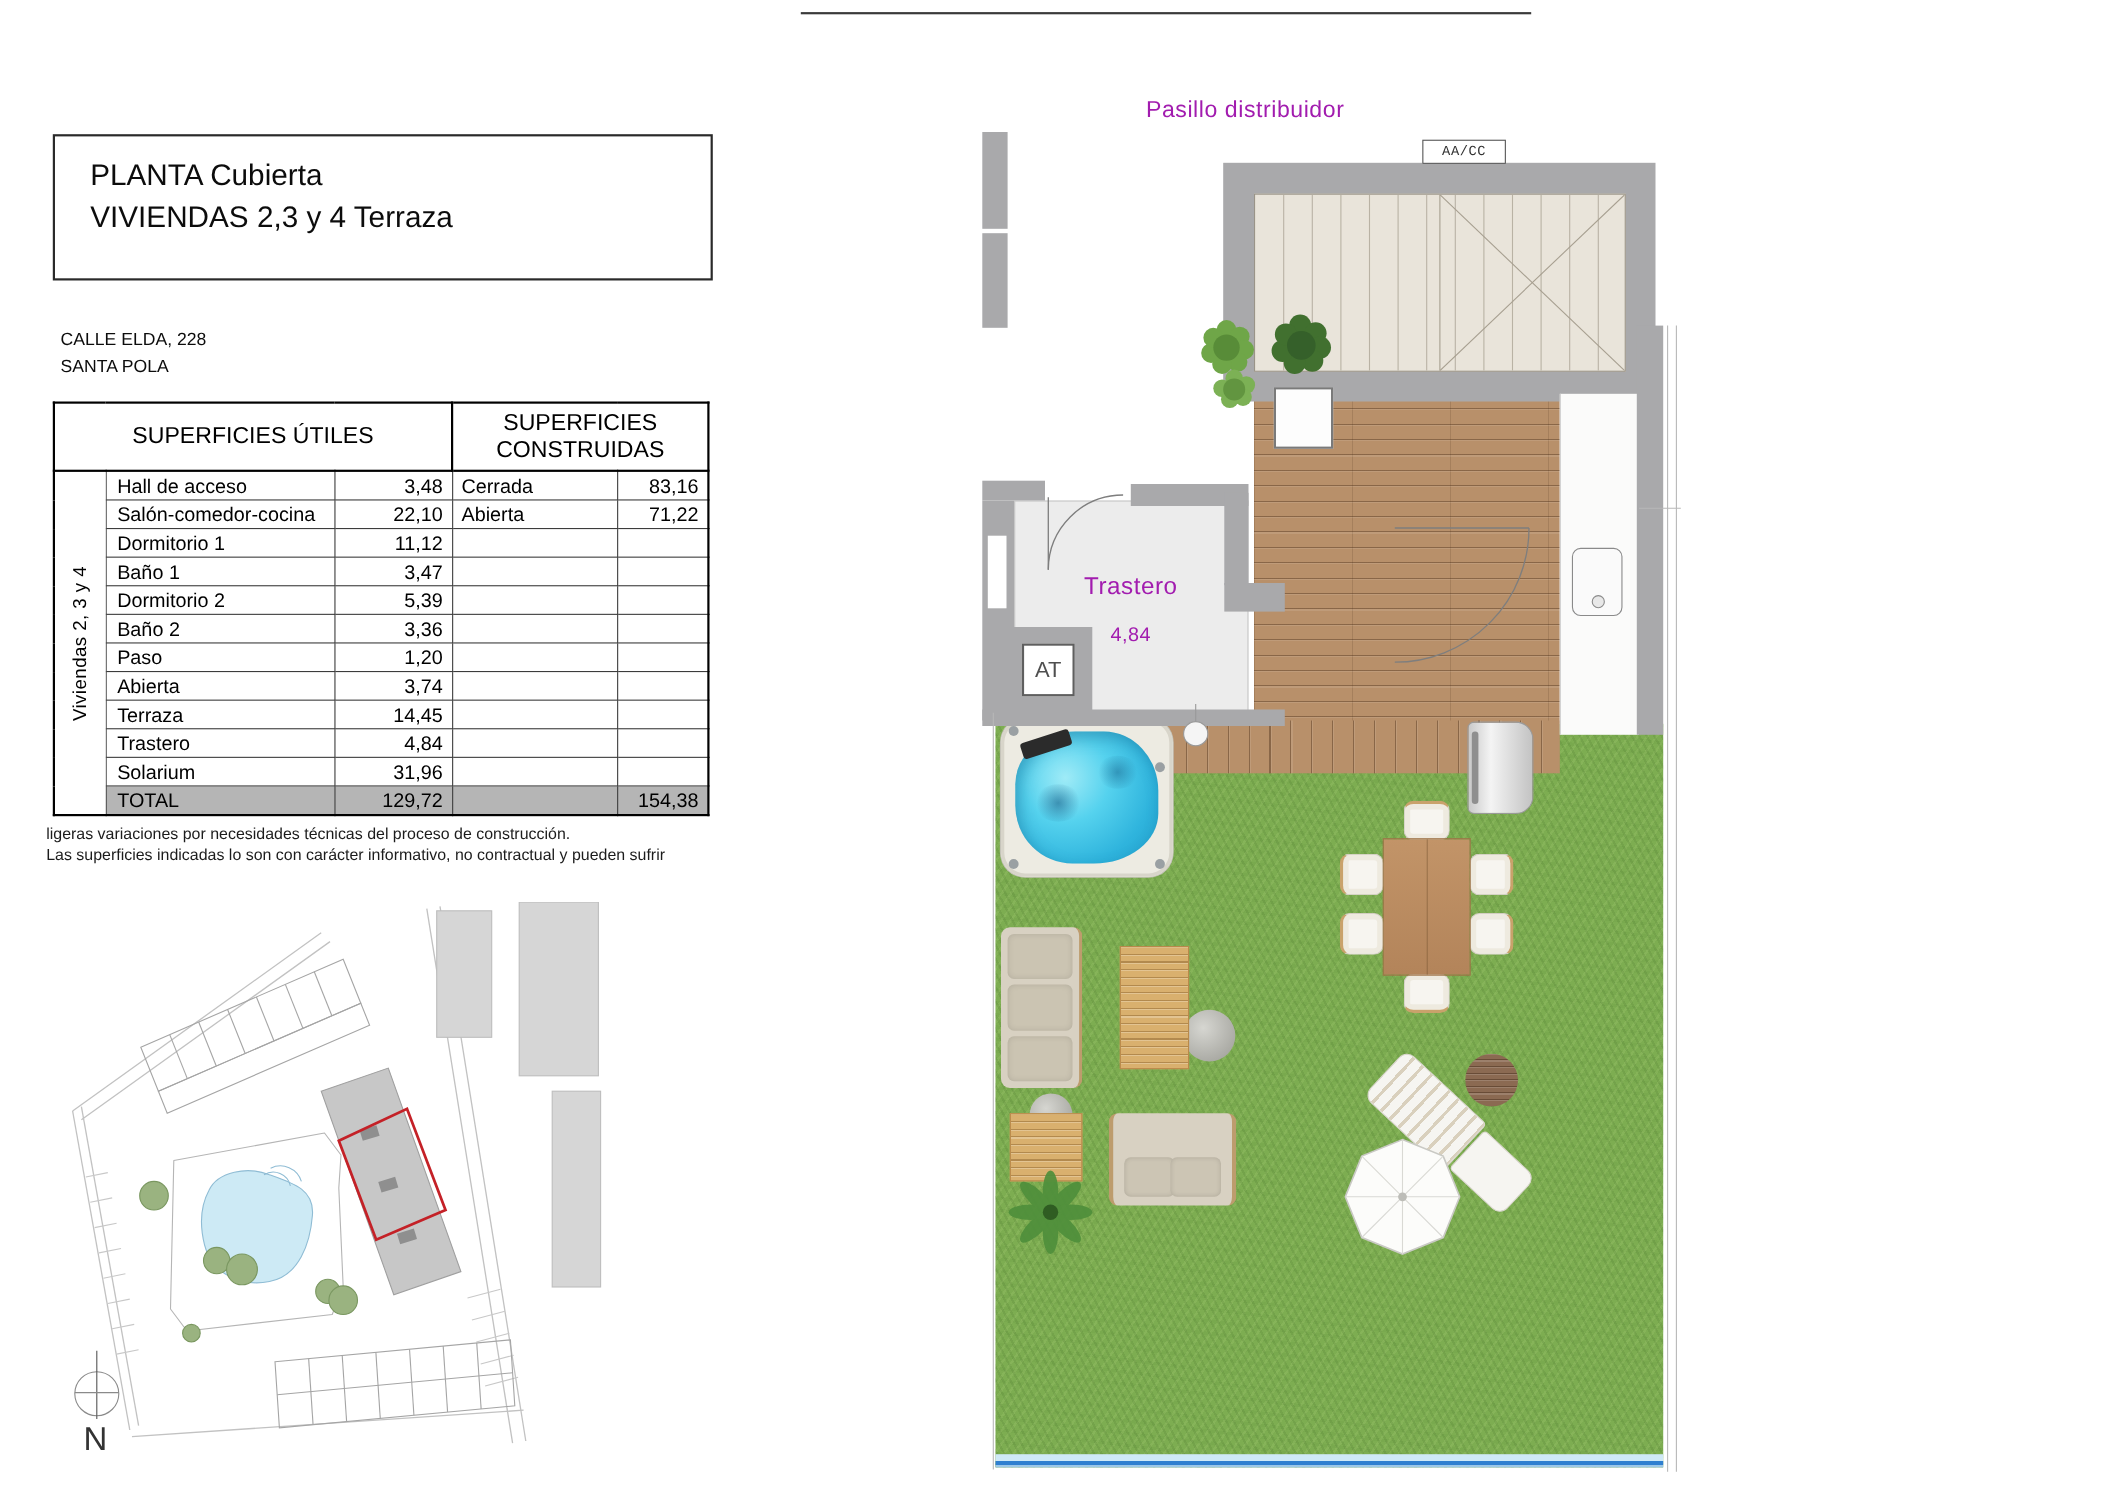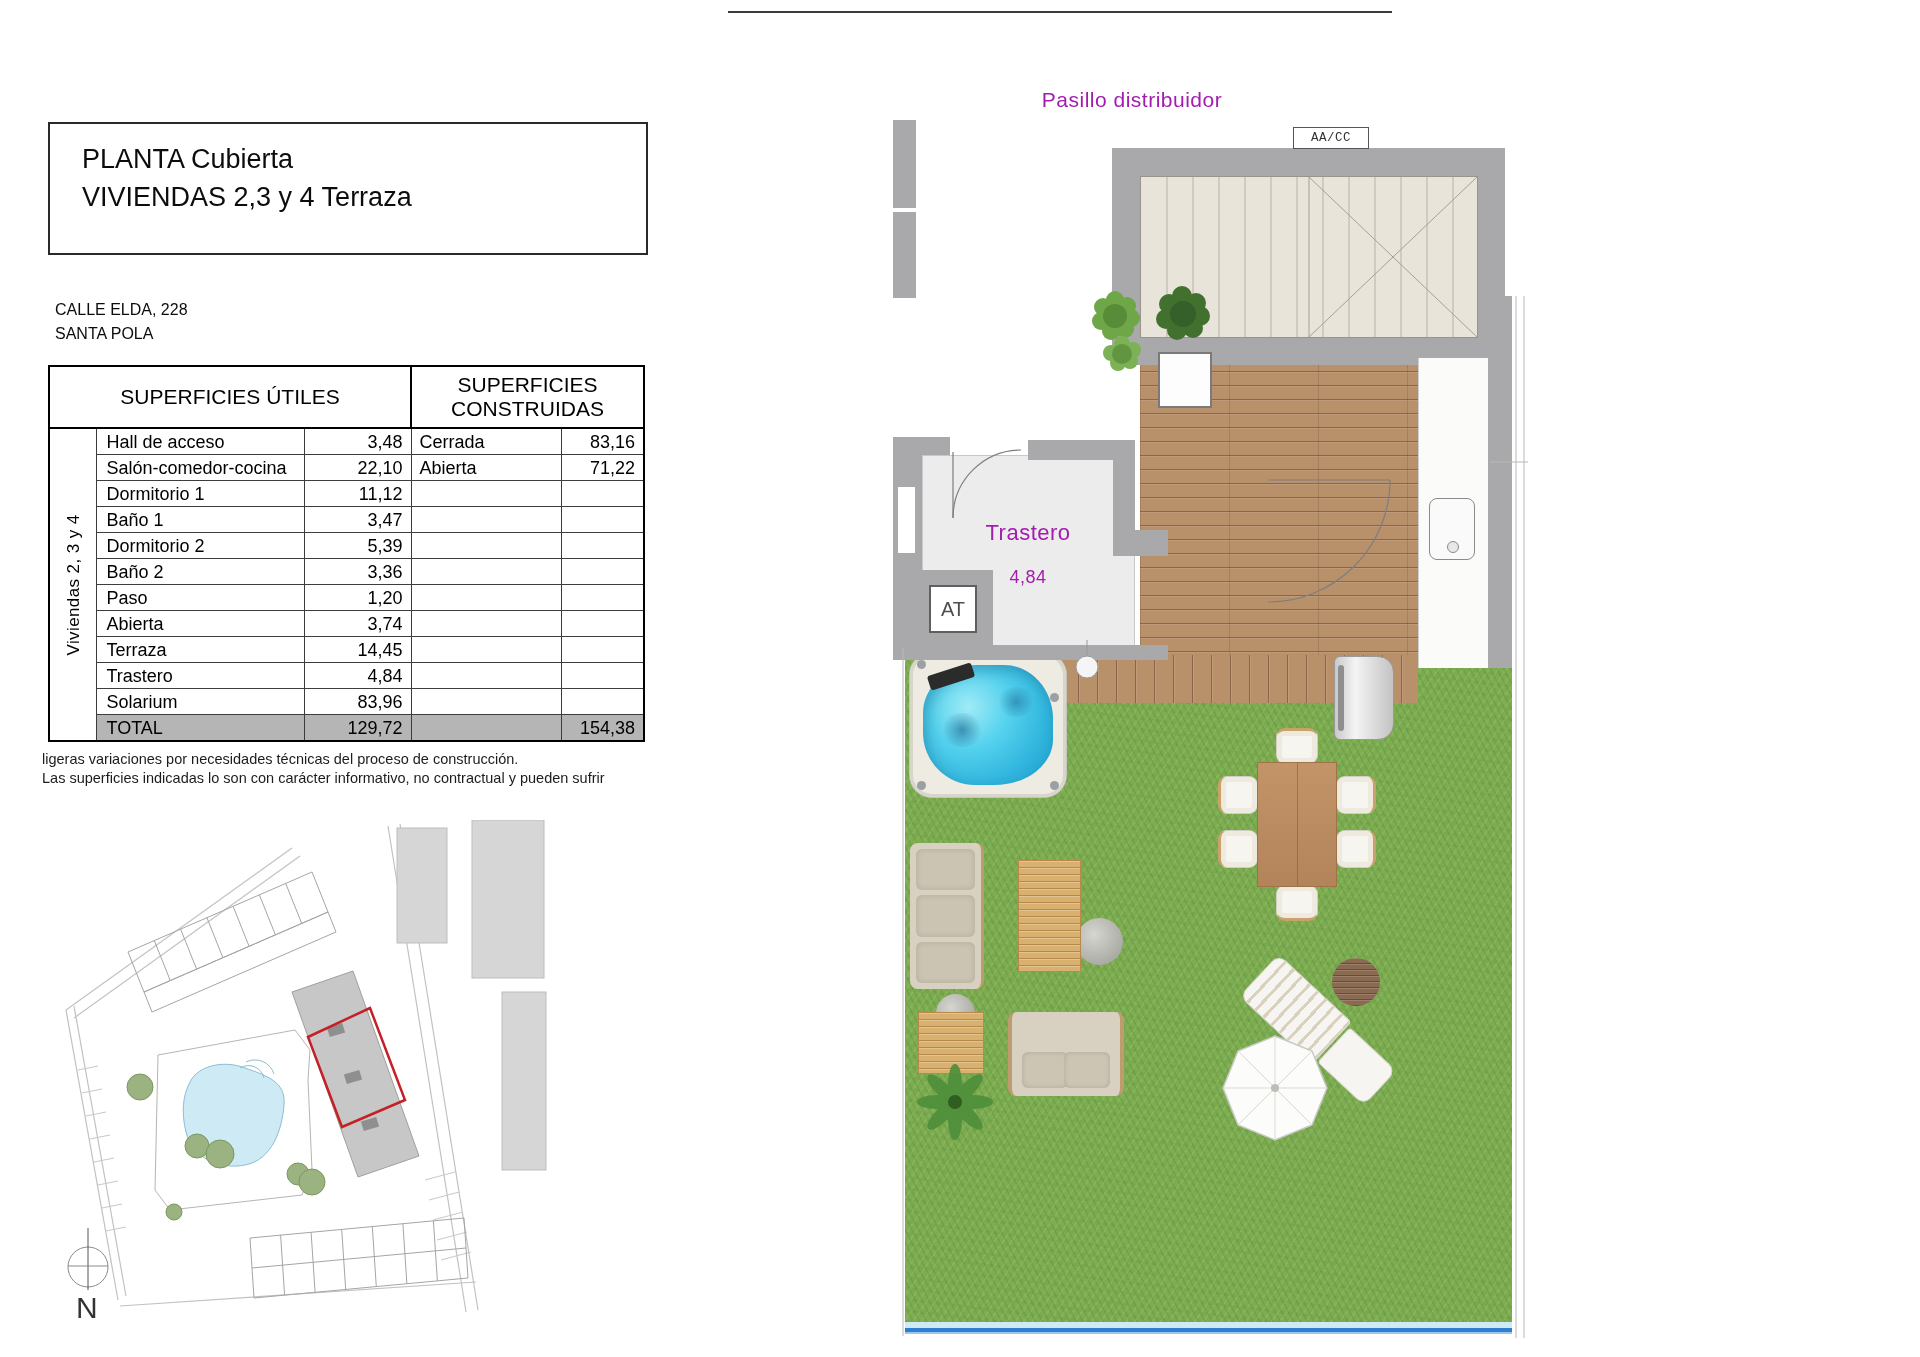--- a/index.html
+++ b/index.html
@@ -182,21 +182,21 @@
       <td class="cval"></td>
     </tr>
         <tr>
       <td class="name">Trastero</td>
       <td class="val">4,84</td>
       <td class="cname"></td>
       <td class="cval"></td>
     </tr>
         <tr>
       <td class="name">Solarium</td>
-      <td class="val">83,96</td>
+      <td class="val">31,96</td>
       <td class="cname"></td>
       <td class="cval"></td>
     </tr>
         <tr id="total-row" class="total-row">
         <td class="name">TOTAL</td>
         <td class="val">129,72</td>
         <td class="cname"></td>
         <td class="cval">154,38</td>
       </tr>
     </tbody>

